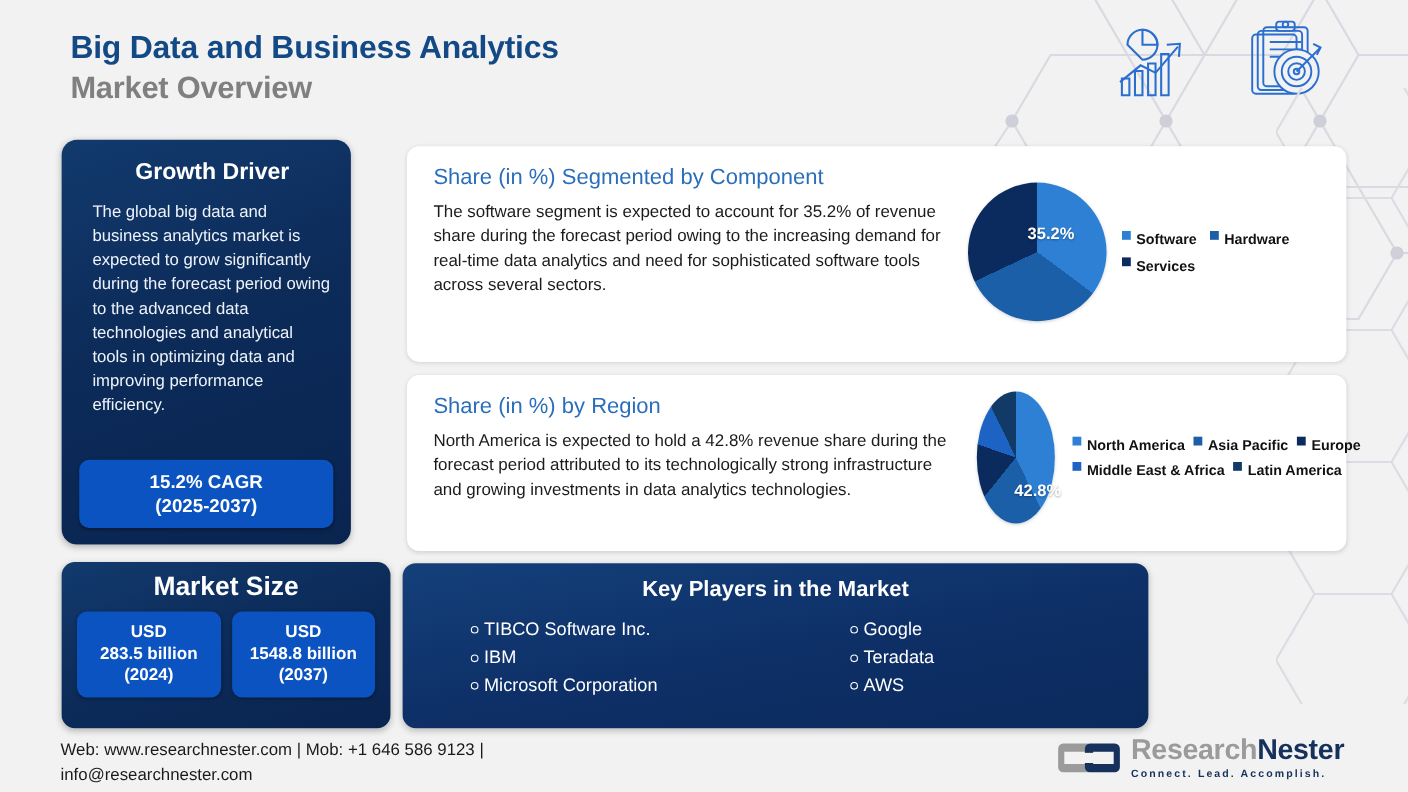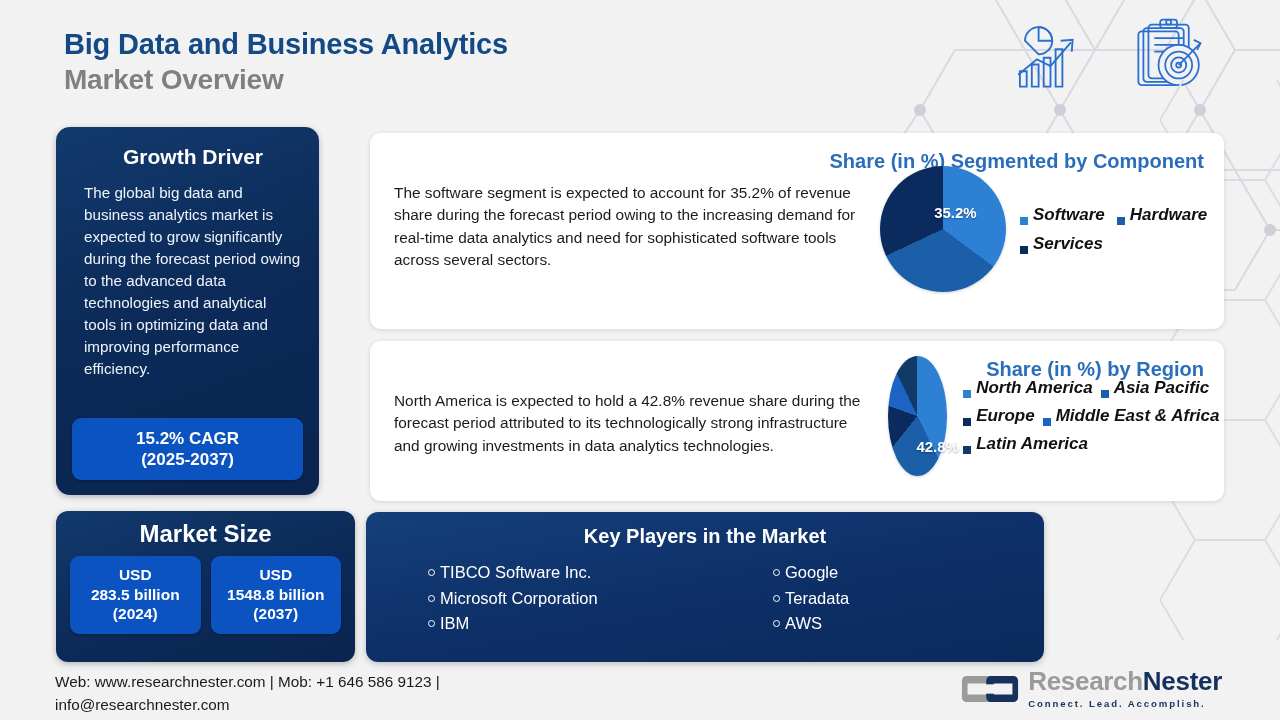--- a/index.html
+++ b/index.html
@@ -63,35 +63,35 @@
 
   
   .card{
     position:absolute;background:#ffffff;border-radius:11px;
     box-shadow:0 1px 4px rgba(40,50,70,.16);
     box-sizing:border-box;
   }
   #card-component{left:370px;top:133px;width:854px;height:196px;padding:17px 20px 12px 24px;}
   #card-region{left:370px;top:341px;width:854px;height:160px;padding:17px 20px 12px 24px;}
 
-  .card-title{color:#2a6ebb;font-size:20px;font-weight:bold;margin-bottom:9px;text-align:right;}
+  .card-title{color:#2a6ebb;font-size:20px;font-weight:normal;margin-bottom:9px;}
   .card-body{color:#1b1b1b;font-size:15.4px;line-height:1.46;max-width:472px;}
 
   .chart-wrap{position:absolute;display:flex;align-items:center;}
   #chart-component{left:880px;top:166px;}
   #chart-region{left:888px;top:356px;}
 
   .pie{border-radius:50%;box-shadow:0 1px 3px rgba(0,0,0,.18);position:relative;}
   .pie-label{
     position:absolute;color:#ffffff;font-size:15px;font-weight:bold;
     text-shadow:0 1px 2px rgba(0,0,0,.35);white-space:nowrap;
   }
 
   .legend{display:flex;flex-wrap:wrap;align-content:center;}
-  .legend-item{display:flex;align-items:flex-end;font-size:17px;font-weight:bold;color:#111;white-space:nowrap;font-style:italic;}
+  .legend-item{display:flex;align-items:flex-start;font-size:13px;font-weight:bold;color:#111;white-space:nowrap;}
   .legend-swatch{width:8px;height:8px;margin-right:5px;flex:none;}
 
   #legend-component{width:200px;margin-left:14px;gap:9px 12px;}
   #legend-component .legend-item{width:auto;}
   #legend-region{flex-direction:row;margin-left:16px;gap:8px;}
 
   
   .players-panel{
     position:absolute;left:366px;top:512px;width:678px;height:150px;
     background:linear-gradient(170deg,#14407a 0%,#0e3068 50%,#0b2a5c 100%);
@@ -313,25 +313,25 @@
   <div class="players-panel">
     <div class="players-title">Key Players in the Market</div>
     <div class="players-cols">
       <div class="players-col" id="players-left">
           <div class="player-item">
             <span class="ring-bullet"></span>
             <span>TIBCO Software Inc.</span>
           </div>
           <div class="player-item">
             <span class="ring-bullet"></span>
+            <span>IBM</span>
+          </div>
+          <div class="player-item">
+            <span class="ring-bullet"></span>
             <span>Microsoft Corporation</span>
-          </div>
-          <div class="player-item">
-            <span class="ring-bullet"></span>
-            <span>IBM</span>
           </div>
         </div>
       <div class="players-col" id="players-right">
           <div class="player-item">
             <span class="ring-bullet"></span>
             <span>Google</span>
           </div>
           <div class="player-item">
             <span class="ring-bullet"></span>
             <span>Teradata</span>

